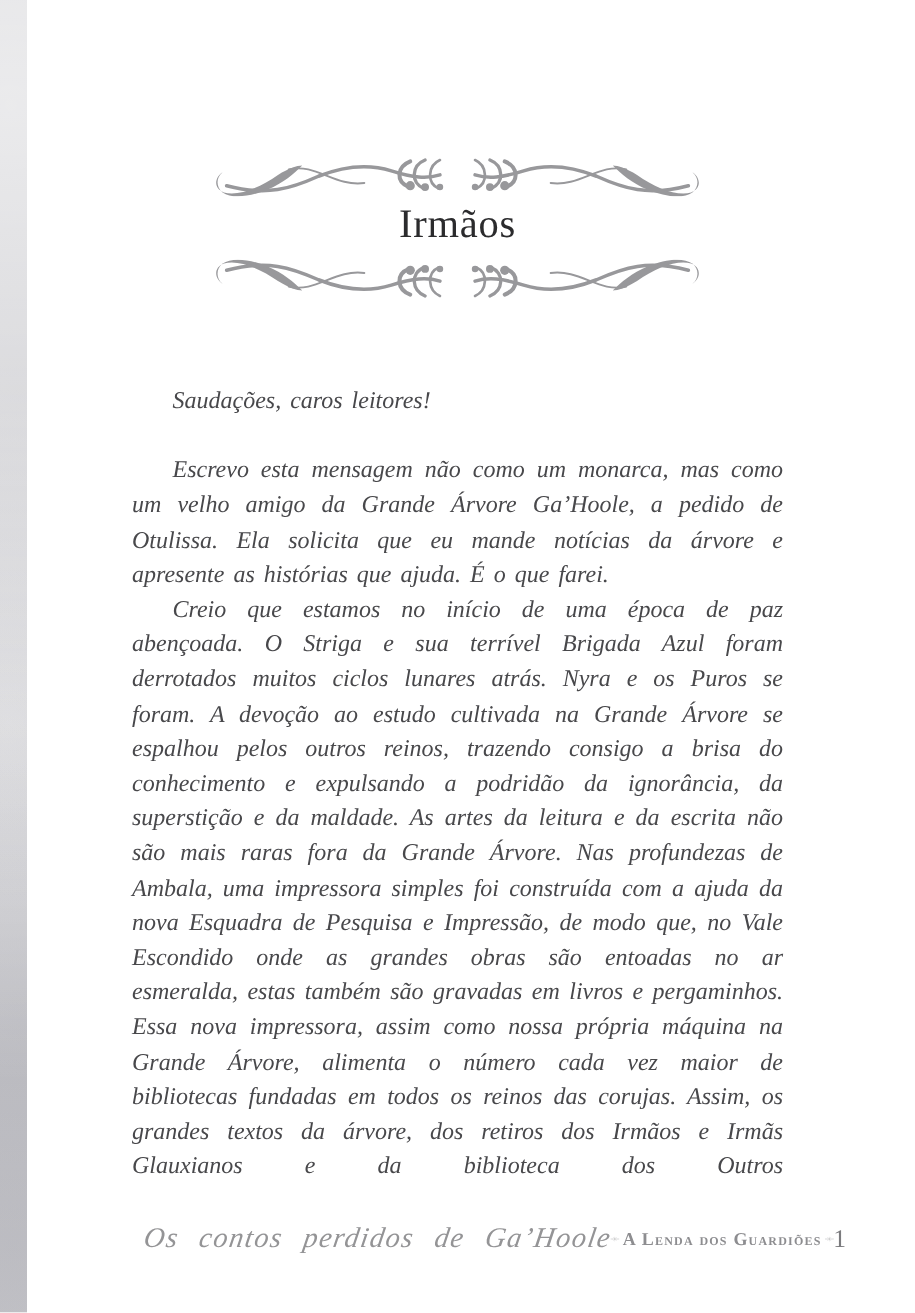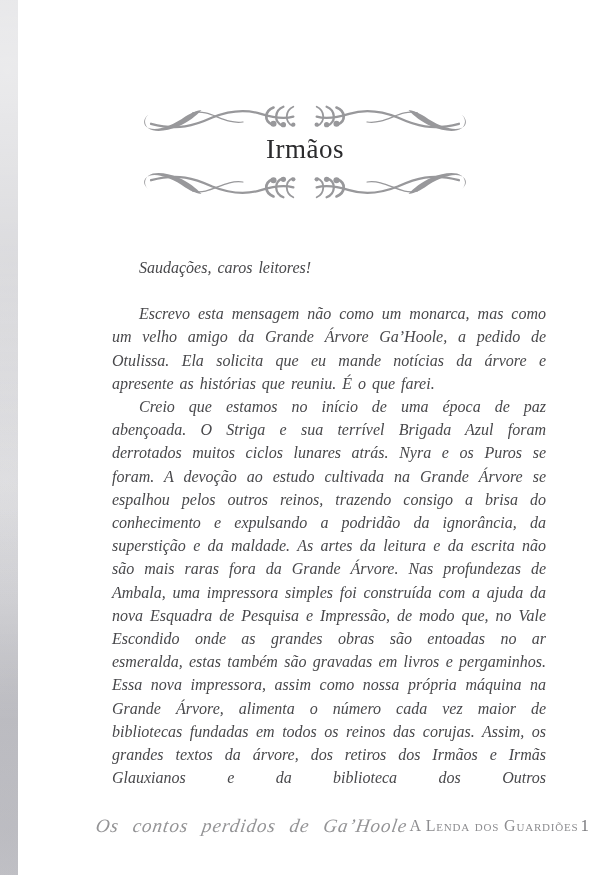--- a/index.html
+++ b/index.html
@@ -33,46 +33,46 @@
     color: #2b2b2d;
     font-family: "Liberation Serif", "DejaVu Serif", serif;
   }
   .body-text {
     position: absolute; left: 88px; width: 434px; top: 256px;
     color: #48484b;
     font-size: 16px; line-height: 23.2px;
     font-style: italic;
     text-align: justify;
     word-spacing: 2px;
-    margin-left: 24px;
   }
   .body-text p { margin: 0; text-indent: 27px; }
   .body-text p.salutation { margin-bottom: 23px; }
   .body-text p.cut { text-align-last: justify; }
   .page-footer {
     position: absolute; left: 96px; top: 814px; width: 468px;
     display: flex; align-items: center; justify-content: space-between;
     color: #8e8e90;
   }
   .book-title {
     font-style: italic;
     font-size: 19px;
     letter-spacing: 1px;
     word-spacing: 8px;
     transform: skewX(-9deg);
     color: #949496;
     white-space: nowrap;
   }
   .series-title {
     font-variant: small-caps;
-    font-size: 16px;
+    font-size: 12px;
     letter-spacing: 0.8px;
     color: #8d8d90;
     white-space: nowrap;
     margin: 0 2px;
+    font-weight: bold;
   }
   .snowflake { display: inline-block; line-height: 0; }
   .page-num { font-size: 17px; color: #7b7b7e; }
 </style>
 </head>
 <body>
 
 <div class="edge-strip"></div>
 
 <header class="heading">
@@ -97,21 +97,21 @@
   <h1 class="chapter-title">Irmãos</h1>
 
   <svg class="flourish flip" viewBox="0 0 362 30" aria-hidden="true">
     <use href="#flhalf"></use>
     <use href="#flhalf" transform="translate(362 0) scale(-1 1)"></use>
   </svg>
 </header>
 
 <main class="body-text">
   <p class="salutation">Saudações, caros leitores!</p>
-  <p>Escrevo esta mensagem não como um monarca, mas como um velho amigo da Grande Árvore Ga’Hoole, a pedido de Otulissa. Ela solicita que eu mande notícias da árvore e apresente as histórias que reuniu. É o que farei.</p>
+  <p>Escrevo esta mensagem não como um monarca, mas como um velho amigo da Grande Árvore Ga’Hoole, a pedido de Otulissa. Ela solicita que eu mande notícias da árvore e apresente as histórias que ajuda. É o que farei.</p>
   <p class="cut">Creio que estamos no início de uma época de paz abençoada. O Striga e sua terrível Brigada Azul foram derrotados muitos ciclos lunares atrás. Nyra e os Puros se foram. A devoção ao estudo cultivada na Grande Árvore se espalhou pelos outros reinos, trazendo consigo a brisa do conhecimento e expulsando a podridão da ignorância, da superstição e da maldade. As artes da leitura e da escrita não são mais raras fora da Grande Árvore. Nas profundezas de Ambala, uma impressora simples foi construída com a ajuda da nova Esquadra de Pesquisa e Impressão, de modo que, no Vale Escondido onde as grandes obras são entoadas no ar esmeralda, estas também são gravadas em livros e pergaminhos. Essa nova impressora, assim como nossa própria máquina na Grande Árvore, alimenta o número cada vez maior de bibliotecas fundadas em todos os reinos das corujas. Assim, os grandes textos da árvore, dos retiros dos Irmãos e Irmãs Glauxianos e da biblioteca dos Outros</p>
 </main>
 
 <footer class="page-footer">
   <span class="book-title">Os contos perdidos de Ga’Hoole</span>
 
   <svg class="snowflake" width="36" height="24" viewBox="0 0 40 24" aria-hidden="true">
     <g stroke="#a9a9ab" fill="#a9a9ab">
       <path d="M1 12 L9 12" stroke-width="2" stroke-linecap="round"></path>
       <path d="M31 12 L39 12" stroke-width="2" stroke-linecap="round"></path>

